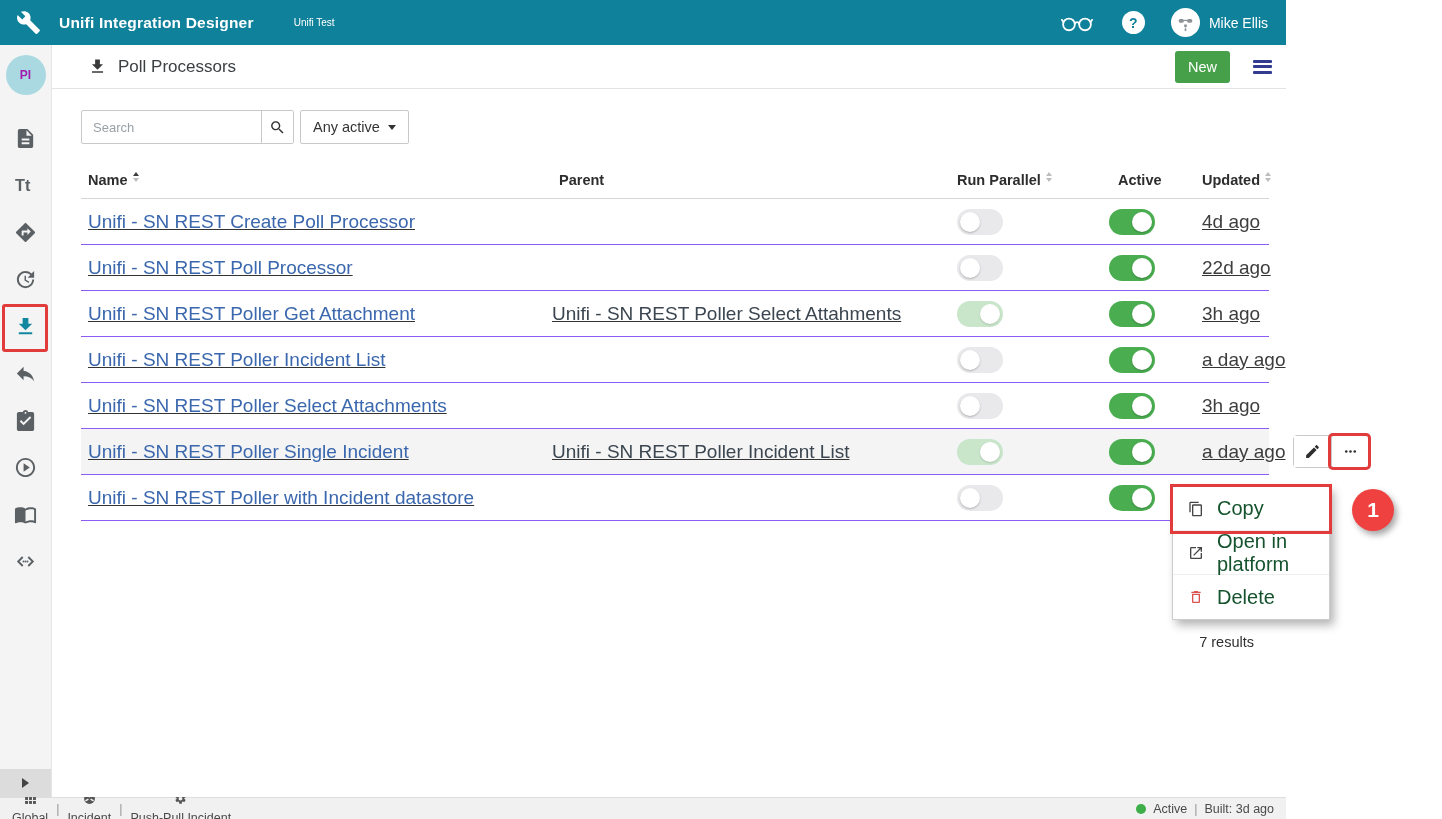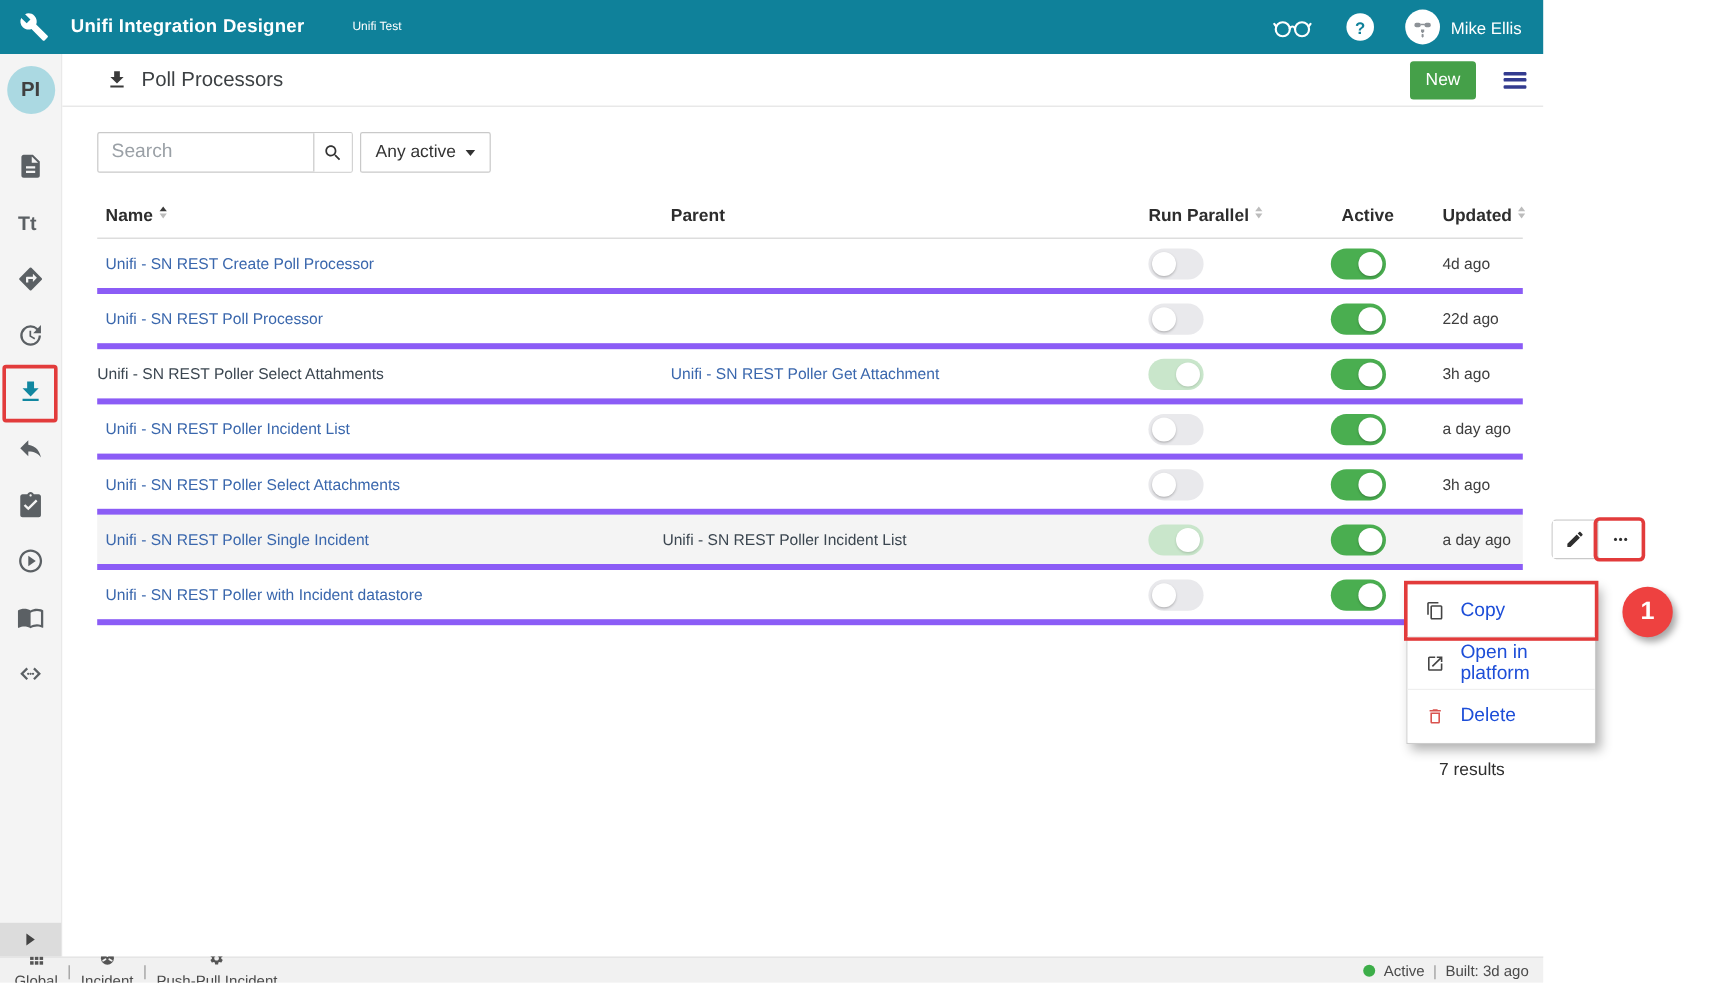--- a/index.html
+++ b/index.html
@@ -22,21 +22,21 @@
   .help-circle { width:23px; height:23px; border-radius:50%; background:#fff; color:#0f819a; font-size:14px; font-weight:bold; display:flex; align-items:center; justify-content:center; margin-left:28px; }
   .avatar-circle { width:29px; height:29px; border-radius:50%; background:#fff; margin-left:26px; display:flex; align-items:center; justify-content:center; }
   .avatar-circle svg { width:19px; height:19px; }
   .user-name { font-size:14px; margin-left:9px; }
 
   
   .body-row { flex:1; display:flex; min-height:0; }
 
   
   .sidebar { width:52px; flex:none; background:#f4f4f4; border-right:1px solid #e6e6e6; position:relative; }
-  .side-avatar { width:40px; height:40px; border-radius:50%; background:#abd9e2; color:#404040; font-weight:bold; font-size:17px; display:flex; align-items:center; justify-content:center; margin:10px auto 0; }
+  .side-avatar { width:40px; height:40px; border-radius:50%; background:#abd9e2; color:#a21caf; font-weight:bold; font-size:12px; display:flex; align-items:center; justify-content:center; margin:10px auto 0; }
   .side-nav { display:flex; flex-direction:column; align-items:center; margin-top:32px; }
   .s-item { width:26px; height:26px; margin-bottom:21px; display:flex; justify-content:center; color:#5b6064; cursor:pointer; }
   .s-item svg { width:23px; height:23px; }
   .s-item.selected { color:#1187a0; }
   .sidebar-annotation { position:absolute; left:2px; top:259px; width:46px; height:48px; border:3px solid #e23b3b; border-radius:3px; pointer-events:none; z-index:3; }
   .side-expand { position:absolute; left:0; bottom:0; width:51px; height:28px; background:#dcdcdc; display:flex; align-items:center; justify-content:center; cursor:pointer; }
   .expand-arrow { width:0; height:0; border-top:5px solid transparent; border-bottom:5px solid transparent; border-left:7px solid #444; }
 
   
   .main { flex:1; position:relative; background:#fff; min-width:0; }
@@ -44,41 +44,41 @@
   .title-icon { display:flex; color:#3a3a3a; }
   .title-icon svg { width:19px; height:19px; }
   .page-title { font-size:17px; color:#3c4043; margin-left:11px; }
   .new-btn { margin-left:auto; height:32px; background:#45a049; color:#fff; border:none; border-radius:3px; font-size:14.5px; padding:0 13px; cursor:pointer; font-family:inherit; }
   .hamburger { margin-left:23px; width:19px; height:14px; display:flex; flex-direction:column; justify-content:space-between; cursor:pointer; }
   .hamburger span { display:block; height:3px; background:#333b8f; border-radius:1px; }
 
   
   .toolbar { margin:21px 17px 0 29px; display:flex; height:34px; }
   .search-wrap { display:flex; border:1px solid #c9c9c9; border-radius:2px; height:34px; background:#fff; }
-  .search-input { width:179px; border:none; outline:none; padding:0 11px; font-size:16px; color:#333; font-family:inherit; background:transparent; }
+  .search-input { width:179px; border:none; outline:none; padding:0 11px; font-size:13px; color:#333; font-family:inherit; background:transparent; }
   .search-input::placeholder { color:#9aa0a6; }
   .search-btn { width:32px; border:none; border-left:1px solid #c9c9c9; background:#fff; display:flex; align-items:center; justify-content:center; cursor:pointer; }
   .search-btn svg { width:17px; height:17px; color:#333; }
   .filter-btn { margin-left:6px; border:1px solid #c9c9c9; border-radius:2px; background:#fff; padding:0 12px; font-size:14.5px; color:#333; display:flex; align-items:center; gap:8px; cursor:pointer; font-family:inherit; }
   .caret-down { width:0; height:0; border-left:4px solid transparent; border-right:4px solid transparent; border-top:5px solid #333; }
 
   
   .table { margin:17px 17px 0 29px; }
   .thead, .tr { display:grid; grid-template-columns:471px 376px 152px 93px 120px 1fr; align-items:center; }
   .thead { height:38px; border-bottom:1px solid #d5d5d5; font-weight:bold; font-size:14.5px; color:#2d2d2d; }
   .th { padding-left:7px; display:flex; align-items:flex-start; }
   .th.run, .td.run { padding-left:29px; }
   .th.act { padding-left:38px; }
   .td.act { padding-left:29px; }
   .th.upd, .td.upd { padding-left:29px; }
   .sort { display:inline-flex; flex-direction:column; margin-left:5px; gap:2px; }
   .sort .up { width:0; height:0; border-left:3.5px solid transparent; border-right:3.5px solid transparent; border-bottom:4.5px solid #bcbcbc; }
   .sort .down { width:0; height:0; border-left:3.5px solid transparent; border-right:3.5px solid transparent; border-top:4.5px solid #bcbcbc; }
   .sort.asc .up { border-bottom-color:#3a3a3a; }
-  .tr { height:46px; border-bottom:5px solid #8b5cf6; font-size:13px; }
+  .tr { height:46px; border-bottom:1px solid #8b5cf6; font-size:19px;text-decoration:underline; }
   .tr.hl { background:#f4f4f4; }
   .td.name { padding-left:7px; }
   .td.name a { color:#3a67ad; text-decoration:none; cursor:pointer; }
   .td.parent { color:#3b4650; }
   .td.upd { color:#3e3e3e; }
   .td.actions { display:flex; justify-content:flex-end; padding-right:33px; }
 
   
   .toggle { width:46px; height:26px; border-radius:13px; position:relative; cursor:pointer; }
   .toggle .knob { position:absolute; top:3px; width:20px; height:20px; border-radius:50%; background:#fff; box-shadow:0 1px 2px rgba(0,0,0,.25); }
@@ -91,21 +91,21 @@
 
   
   .btn-group { display:flex; background:#fff; border:1px solid #c9c9c9; border-radius:4px; }
   .icon-btn { width:37px; height:31px; display:flex; align-items:center; justify-content:center; background:#fff; border:none; cursor:pointer; }
   .icon-btn + .icon-btn { border-left:1px solid #c9c9c9; }
   .icon-btn svg { width:17px; height:17px; color:#2e2e2e; }
   .icon-btn.annotated { box-shadow:0 0 0 3px #e23b3b; border-radius:2px; position:relative; z-index:2; }
 
   
   .menu { position:absolute; left:1120px; top:441px; width:158px; background:#fff; border:1px solid #ccc; box-shadow:4px 5px 9px rgba(0,0,0,.3); z-index:5; }
-  .menu-item { height:44px; display:flex; align-items:center; gap:13px; padding:0 15px; font-size:16px; color:#1d4ed8; cursor:pointer; background:#fff; border-bottom:1px solid #efefef; }
+  .menu-item { height:44px; display:flex; align-items:center; gap:13px; padding:0 15px; font-size:20px; color:#14532d; cursor:pointer; background:#fff; border-bottom:1px solid #efefef; }
   .menu-item:last-child { border-bottom:none; }
   .menu-item svg { width:16px; height:16px; color:#444; flex:none; }
   .menu-item.danger svg { color:#d9534f; }
   .menu-item.annotated { box-shadow:0 0 0 3px #e23b3b; position:relative; z-index:6; }
 
   
   .callout { position:absolute; left:1300px; top:444px; width:42px; height:42px; border-radius:50%; background:#ee4140; color:#fff; font-size:21px; font-weight:bold; display:flex; align-items:center; justify-content:center; box-shadow:3px 4px 6px rgba(0,0,0,.35); z-index:7; }
 
   .results { position:absolute; top:589px; right:32px; font-size:14.5px; color:#2f2f2f; }
 
@@ -311,22 +311,22 @@
               </div>
               <div class="td act">
                 <div class="toggle on">
                   <div class="knob"></div>
                 </div>
               </div>
               <div class="td upd">22d ago</div>
               <div class="td actions"></div>
             </div>
             <div class="tr">
+              <div class="td name"><a>Unifi - SN REST Poller Get Attachment</a></div>
               <div class="td parent">Unifi - SN REST Poller Select Attahments</div>
-              <div class="td name"><a>Unifi - SN REST Poller Get Attachment</a></div>
               <div class="td run">
                 <div class="toggle pale">
                   <div class="knob"></div>
                 </div>
               </div>
               <div class="td act">
                 <div class="toggle on">
                   <div class="knob"></div>
                 </div>
               </div>

